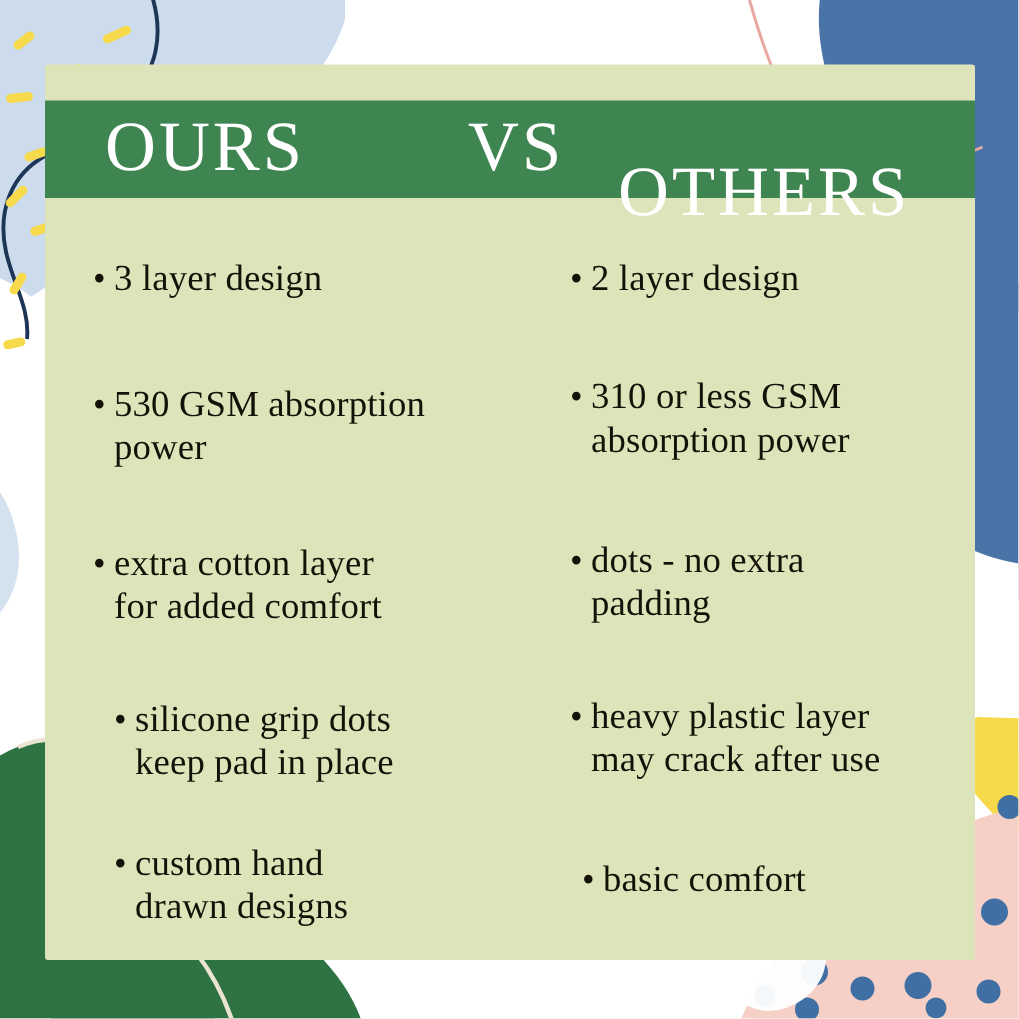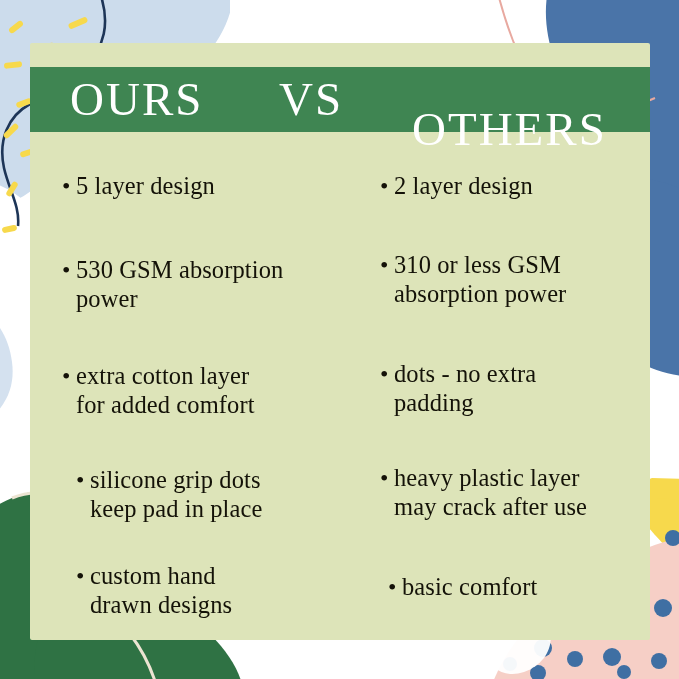--- a/index.html
+++ b/index.html
@@ -67,21 +67,21 @@
     transform: translateY(-52%);
     color: #ffffff;
     font-family: "Liberation Serif", serif;
     font-weight: 400;
     font-size: 47px;
     letter-spacing: 2px;
     white-space: nowrap;
     line-height: 1;
   }
   .title-ours   { left: 40px; }
-  .title-vs     { left: 249px; }
+  .title-vs     { left: 282px; }
   .title-others { left: 382px; margin-top: 30px; }
 
   
   .columns {
     position: absolute;
     left: 0;
     top: 105px;
     width: 620px;
     height: 492px;
     z-index: 6;
@@ -217,21 +217,21 @@
         <span class="title-word title-others">OTHERS</span>
       </div>
     </div>
 
     <div class="columns">
 
       <div class="col col-ours">
 
         <div class="bullet-item ours-0">
           <span class="dot">•</span>
-          <span class="btext">5 layer design</span>
+          <span class="btext">3 layer design</span>
         </div>
 
         <div class="bullet-item ours-1">
           <span class="dot">•</span>
           <span class="btext">530 GSM absorption
 power</span>
         </div>
 
         <div class="bullet-item ours-2">
           <span class="dot">•</span>

